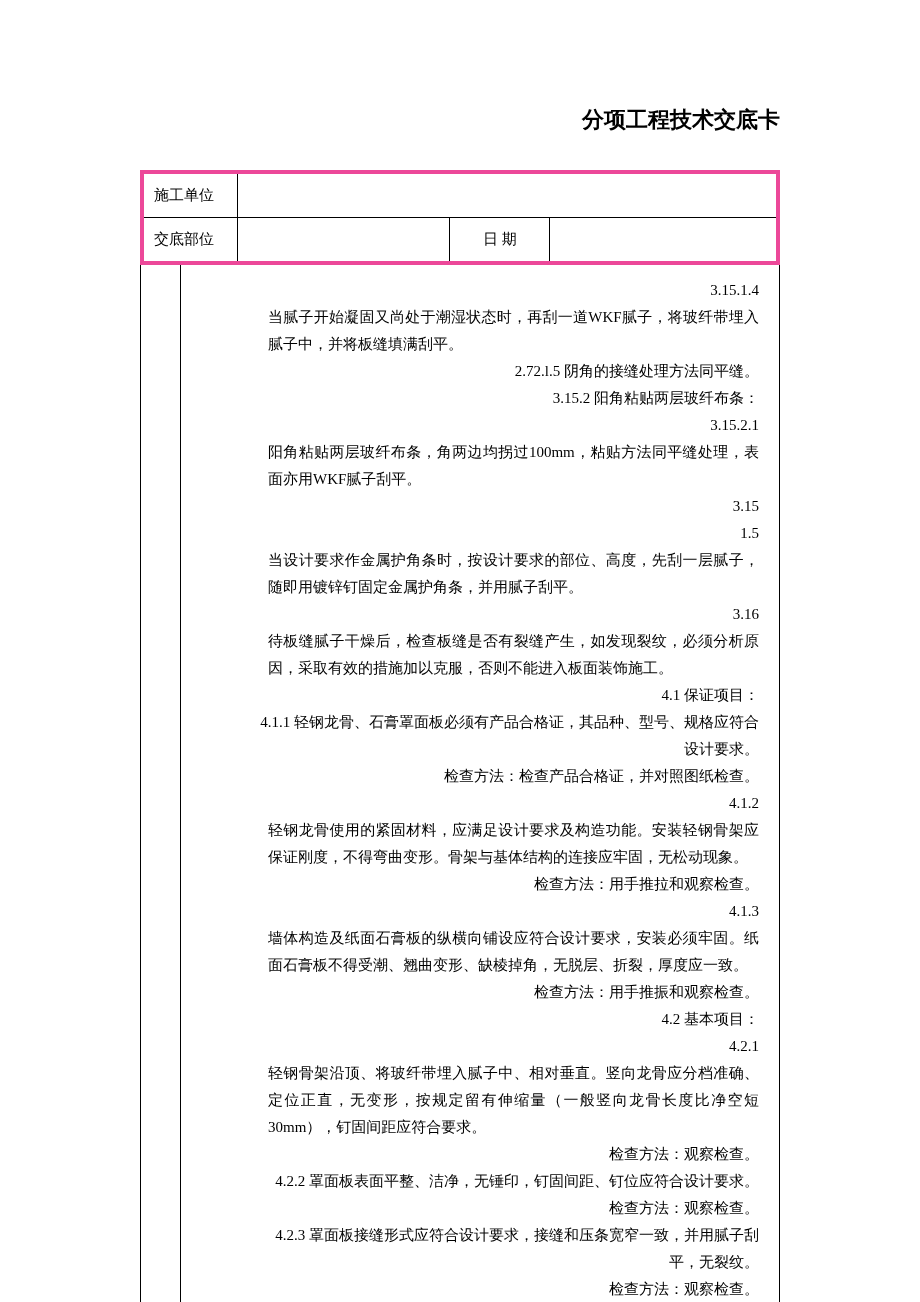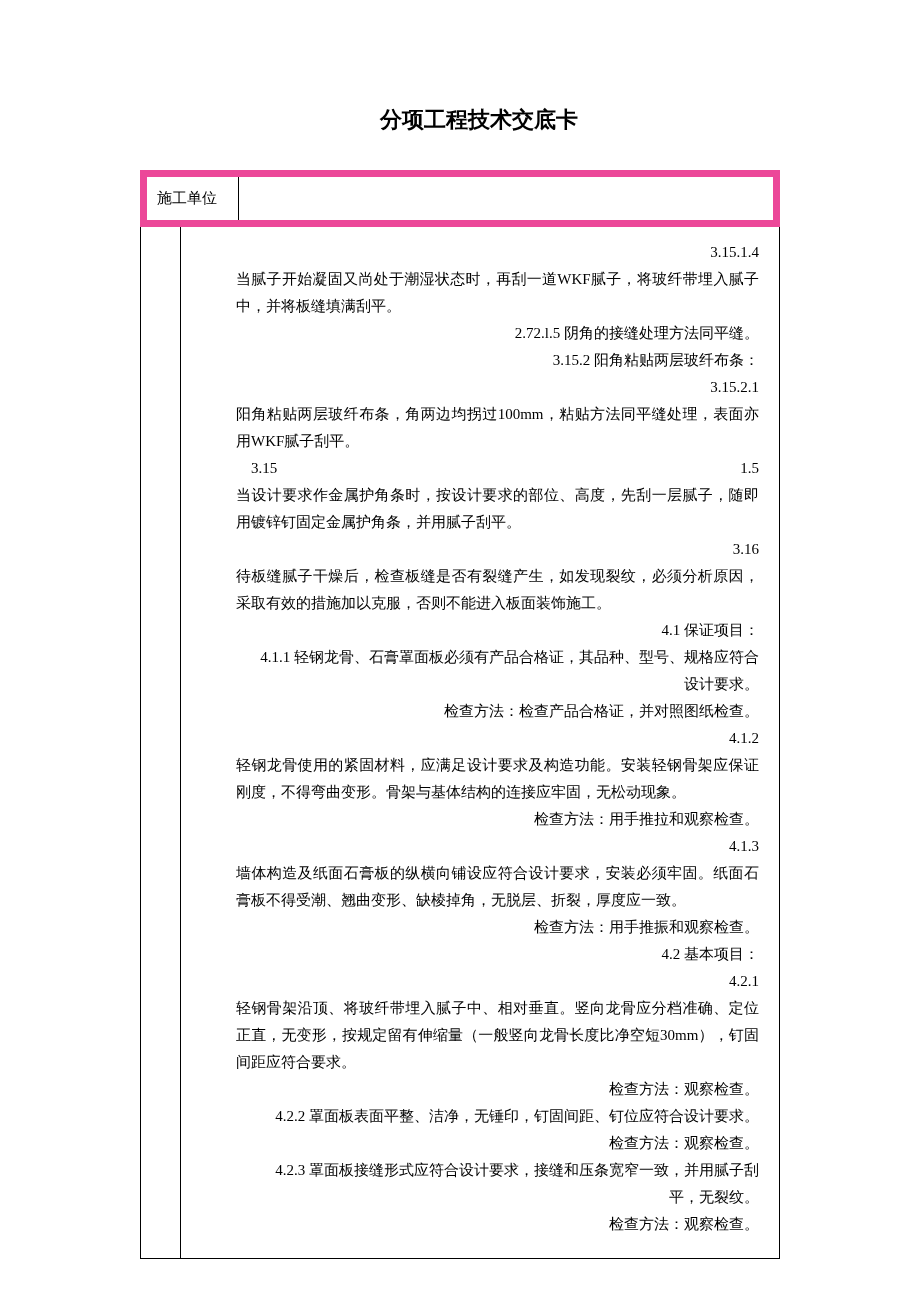--- a/index.html
+++ b/index.html
@@ -9,30 +9,30 @@
     }
     body {
       font-family: "SimSun", "宋体", serif;
       font-size: 15px;
       line-height: 1.8;
       padding: 100px 140px 60px 140px;
       background: white;
       color: black;
     }
     .title {
-      text-align: left;
+      text-align: right;
       font-size: 22px;
       font-weight: bold;
       margin-bottom: 30px;
       padding-left: 240px;
     }
     .header-table {
       width: 100%;
       border-collapse: collapse;
-      border: 7px solid #ec4899;
+      border: 4px solid #ec4899;
     }
     .header-table td {
       border: 1px solid black;
       padding: 8px 10px;
       font-size: 15px;
     }
     .label-cell {
       width: 95px;
     }
     .mid-label {
@@ -54,43 +54,51 @@
     .left-stub {
       width: 40px;
       border-right: 1px solid black;
       border-bottom: 1px solid black;
       border-left: 1px solid black;
     }
     .clause-num {
       margin-left: 0px;
       display: flex;
       justify-content: space-between;
+      flex-direction: column;
     }
     .body-text {
       text-align: justify;
+      margin-left: 32px;
     }
     .num-only {
       padding-left: 15px;
     }
     p {
       margin: 0;
       padding: 0;
       text-align: right;
     }
   </style>
 </head>
 <body>
 
 <div class="title">分项工程技术交底卡</div>
 
 <table class="header-table">
   <tbody>
       <tr>
     <td class="label-cell">施工单位</td>
     <td colspan="3"></td>
+  </tr>
+  <tr>
+    <td class="label-cell">交底部位</td>
+    <td></td>
+    <td class="mid-label">日 期</td>
+    <td></td>
   </tr>
 </tbody>
   </table>
 
 <table class="content-table">
   <tbody>
       <tr>
     <td class="left-stub"></td>
     <td class="content-td">
       <p class="num-only">3.15.1.4</p>

